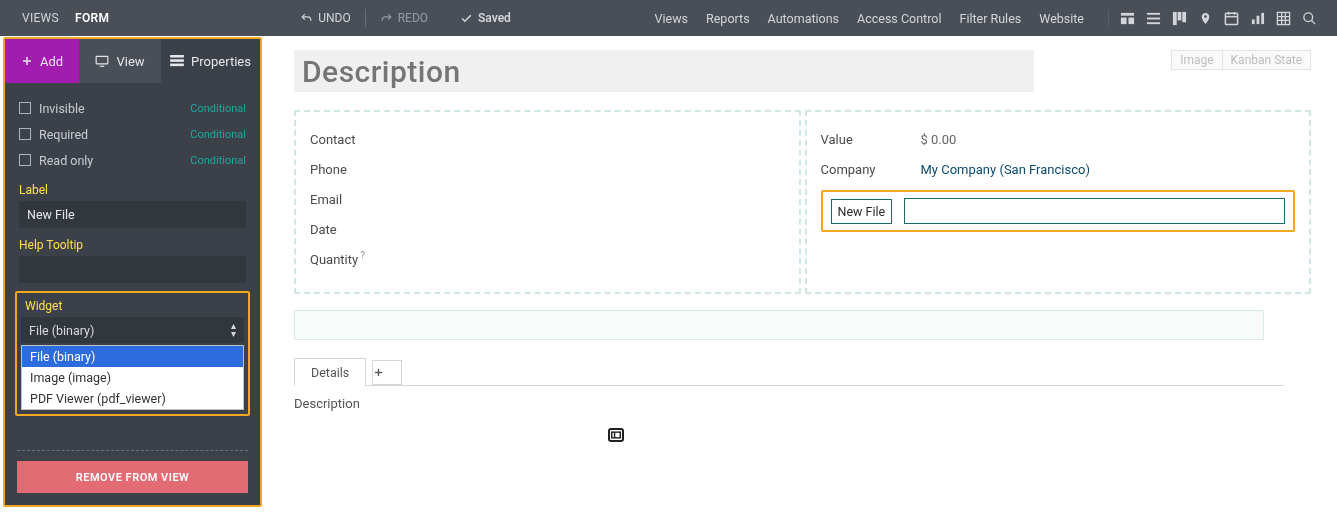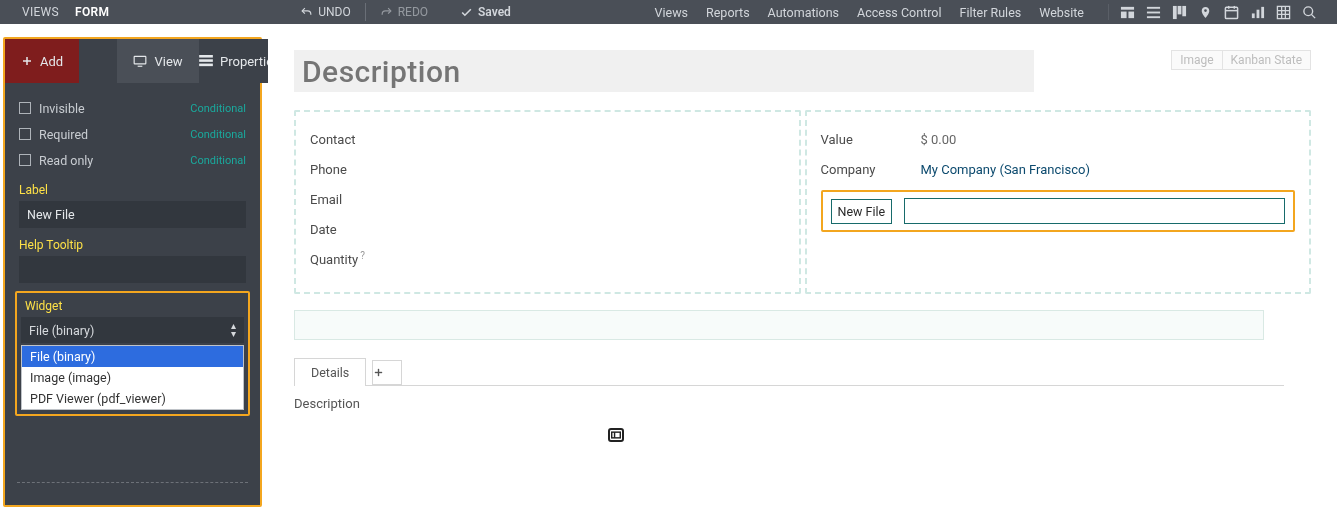--- a/index.html
+++ b/index.html
@@ -1,37 +1,37 @@
 <!DOCTYPE html>
 <html><head>
 <meta charset="utf-8">
 <style>
 * { margin: 0; padding: 0; box-sizing: border-box; font-family: -apple-system, BlinkMacSystemFont, "Segoe UI", Roboto, Arial, sans-serif; }
 body { background: #fff; width: 1337px; height: 518px; overflow: hidden; position: relative; }
 
 
-.topbar { height: 24px; background: #4a4f57; color: #d2d6db; display: flex; align-items: center; font-size: 12px; }
+.topbar { height: 36px; background: #4a4f57; color: #d2d6db; display: flex; align-items: center; font-size: 12px; }
 .topbar .left { display: flex; align-items: center; padding-left: 14px; gap: 0; }
 .topbar .left .mode { padding: 0 8px; cursor: pointer; letter-spacing: 0.3px; }
 .topbar .left .mode.active { color: #fff; font-weight: 600; }
 .topbar .center { display: flex; align-items: center; margin-left: 175px; gap: 4px; }
 .topbar .btn { display: inline-flex; align-items: center; padding: 4px 8px; cursor: pointer; gap: 5px; color: #d2d6db; }
 .topbar .btn .lbl { font-size: 12px; }
 .topbar .sep { width: 1px; height: 18px; background: #6a6f77; margin: 0 2px; }
 .topbar .right { margin-left: auto; display: flex; align-items: center; gap: 18px; padding-right: 10px; }
 .topbar .right .link { cursor: pointer; font-size: 12.5px; color: #d2d6db; }
 .topbar .icons { display: flex; align-items: center; gap: 10px; padding: 0 10px; border-left: 1px solid #5a5f67; margin-left: 6px; }
 .topbar .icons span { width: 16px; height: 16px; display: inline-flex; align-items: center; justify-content: center; cursor: pointer; color: #d2d6db; }
 
 
 .sidepanel { position: absolute; left: 3px; top: 37px; width: 259px; height: 470px; background: #3c4149; border: 2px solid #f3a61f; border-radius: 2px; }
 .side-tabs { display: flex; height: 44px; }
 .side-tab { flex: 1 1 auto; display: flex; align-items: center; justify-content: center; gap: 7px; cursor: pointer; color: #e4e7ea; font-size: 13px; }
-.side-tab.add { background: #7f1d1d; flex: 0 0 74px; }
-.side-tab.view { background: #4a4f57; flex: 0 0 82px; margin-left: 38px; }
+.side-tab.add { background: #a21caf; flex: 0 0 74px; }
+.side-tab.view { background: #4a4f57; flex: 0 0 82px; }
 .side-tab.prop { background: #3c4149; flex: 1; }
 .side-body { padding: 12px 14px 0 14px; color: #c8ccd1; font-size: 12.5px; }
 .prop-row { display: flex; align-items: center; justify-content: space-between; height: 26px; }
 .prop-row .chk { display: flex; align-items: center; gap: 8px; }
 .prop-row .chk .box { width: 12px; height: 12px; border: 1px solid #aeb3b9; }
 .prop-row .cond { color: #1aa99d; font-size: 11px; cursor: pointer; }
 .field-label { margin-top: 10px; margin-bottom: 4px; color: #fde047; font-size: 12px; }
 .field-input { width: 100%; background: #32373e; border: none; color: #e4e7ea; padding: 6px 8px; font-size: 12.5px; }
 
 .widget-block { margin: 8px 10px 0 10px; border: 2px solid #f3a61f; border-radius: 2px; padding: 6px 4px 6px 4px; }
@@ -252,20 +252,21 @@
     </div>
     <div class="dropdown">
       <div class="opt sel">File (binary)</div>
       <div class="opt">Image (image)</div>
       <div class="opt">PDF Viewer (pdf_viewer)</div>
     </div>
   </div>
 
   <div class="side-bottom">
     <div class="dashed-line"></div>
+    <button class="remove-btn">REMOVE FROM VIEW</button>
   </div>
 </div>
 
 <div class="main">
   <div class="title-row">
     <input class="title-input" placeholder="Description" style="">
     <div class="corner-pills">
       <span class="pill">Image</span>
       <span class="pill">Kanban State</span>
     </div>

